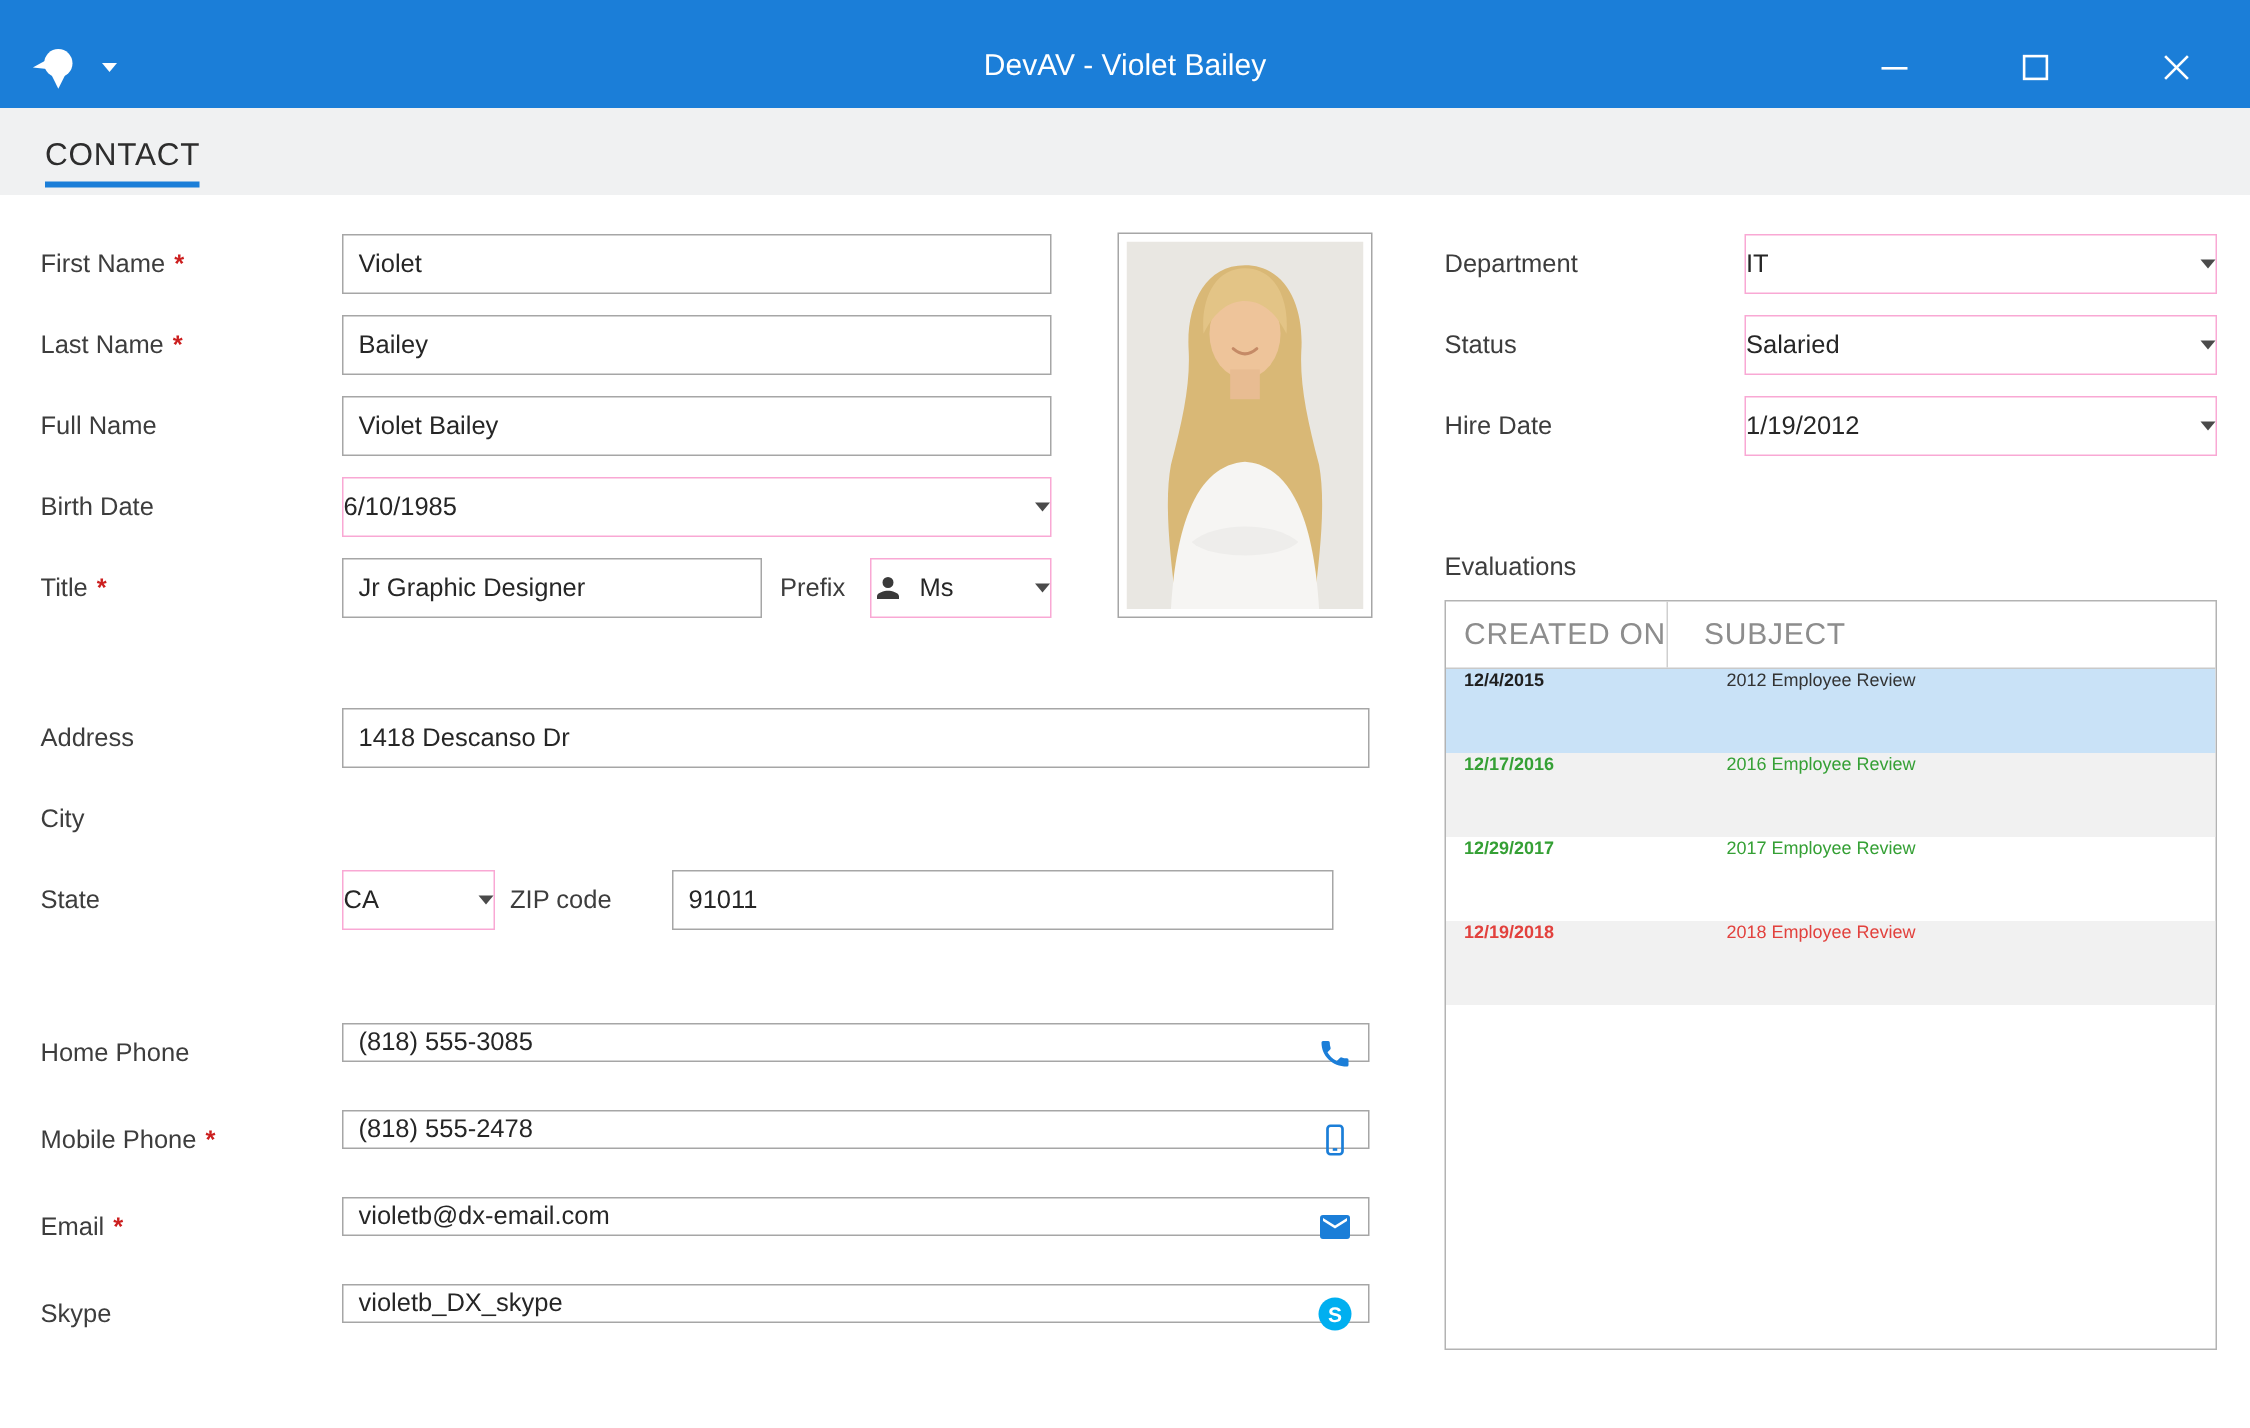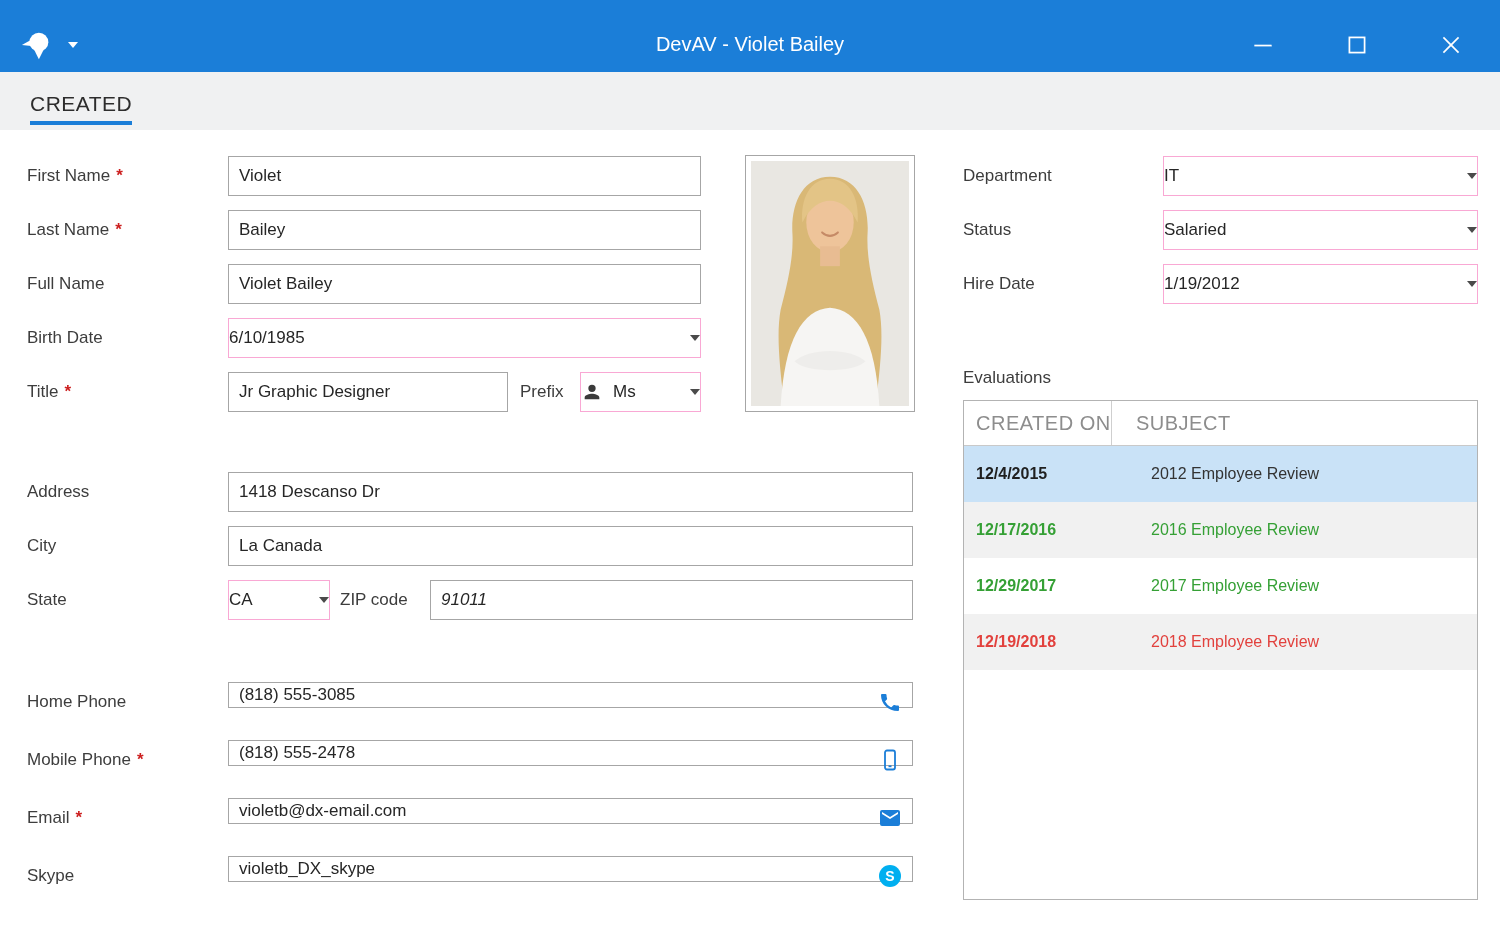--- a/index.html
+++ b/index.html
@@ -83,21 +83,21 @@
     position: absolute; left: 963px; top: 270px; width: 515px; height: 500px;
     border: 1px solid #b3b3b3; background: #fff; overflow: hidden;
   }
   .eval-header {
     display: flex; height: 45px; align-items: stretch;
     border-bottom: 1px solid #c9c9c9; color: #8d8d8d; font-size: 20px; letter-spacing: 0.5px;
   }
   .hdr-date { width: 147px; padding-left: 12px; display: flex; align-items: center; cursor: pointer; }
   .hdr-subj { flex: 1; padding-left: 24px; border-left: 1px solid #cfcfcf; display: flex; align-items: center; cursor: pointer; text-align: right; }
 
-  .eval-row { display: flex; height: 56px; align-items: center; font-size: 16px; cursor: pointer; }
+  .eval-row { display: flex; height: 56px; font-size: 12px; cursor: pointer; }
   .eval-row .cell-date { width: 147px; padding-left: 12px; font-weight: 700; }
   .eval-row .cell-subj { flex: 1; padding-left: 40px; }
   .eval-row.alt { background: #f1f1f1; }
   .eval-row.selected { background: var(--selected-row, #c9e2f7); }
   .eval-row.selected .cell-date { color: #1f1f1f; }
   .eval-row.selected .cell-subj { color: #333; }
   .eval-row.green .cell-date, .eval-row.green .cell-subj { color: var(--green, #35a035); }
   .eval-row.red .cell-date, .eval-row.red .cell-subj { color: var(--red, #e2413d); }
 </style>
 </head>
@@ -130,21 +130,21 @@
       <svg viewBox="0 0 24 24">
           <line x1="5" y1="5" x2="19" y2="19" stroke="#fff" stroke-width="1.6"></line>
           <line x1="19" y1="5" x2="5" y2="19" stroke="#fff" stroke-width="1.6"></line>
         </svg>
     </button>
   </div>
 </div>
 
 <div class="tabstrip">
   <div class="tab">
-    <span>CREATED</span>
+    <span>CONTACT</span>
   </div>
 </div>
 
 <div class="main">
 
   <div class="lbl" style="left:27px;top:26px">
     <span>First Name</span>
     <span class="req">*</span>
   </div>
   <div class="lbl" style="left:27px;top:80px">
@@ -216,30 +216,29 @@
       <ellipse cx="80" cy="62" rx="24" ry="30" fill="#eec49a"></ellipse>
       <rect x="70" y="86" width="20" height="20" fill="#e8bc92"></rect>
       <path d="M30 247 C34 180 52 150 80 148 C108 150 126 180 130 247 Z" fill="#f6f5f3"></path>
       <path d="M44 202 C60 188 100 188 116 202 C104 214 56 214 44 202 Z" fill="#eeedeb"></path>
       <path d="M80 18 C60 18 50 38 52 62 C60 46 70 40 80 40 C90 40 100 46 108 62 C110 38 100 18 80 18 Z" fill="#e3c486"></path>
       <path d="M72 72 Q80 79 88 72" stroke="#c58a66" fill="none" stroke-width="2" stroke-linecap="round"></path>
     </svg>
   </div>
 
   <input class="inp" style="left: 228px; top: 342px; width: 685px;" value="1418 Descanso Dr">
-  <input class="inp" style="left: 228px; top: 396px; width: 685px;" value="La Canada">
 
   <div class="combo" style="left:228px;top:450px;width:102px">
     <span class="val">CA</span>
     <span class="caret"></span>
   </div>
   <div class="lbl" style="left:340px;top:450px">
     <span>ZIP code</span>
   </div>
-  <input class="inp" style="left: 430px; top: 450px; width: 483px; font-style: italic;" value="91011">
+  <input class="inp" style="left: 448px; top: 450px; width: 441px;" value="91011">
 
   <div class="inp-wrap" style="left:228px;top:552px;width:685px">
     <input value="(818) 555-3085" style="">
     <span class="inp-icon">
       <svg viewBox="0 0 24 24" fill="currentColor">
           <path d="M6.62 10.79a15.05 15.05 0 0 0 6.59 6.59l2.2-2.2a1 1 0 0 1 1.02-.24c1.12.37 2.33.57 3.57.57a1 1 0 0 1 1 1V20a1 1 0 0 1-1 1C10.07 21 3 13.93 3 5a1 1 0 0 1 1-1h3.5a1 1 0 0 1 1 1c0 1.25.2 2.45.57 3.57a1 1 0 0 1-.25 1.02l-2.2 2.2z"></path>
         </svg>
     </span>
   </div>
 

